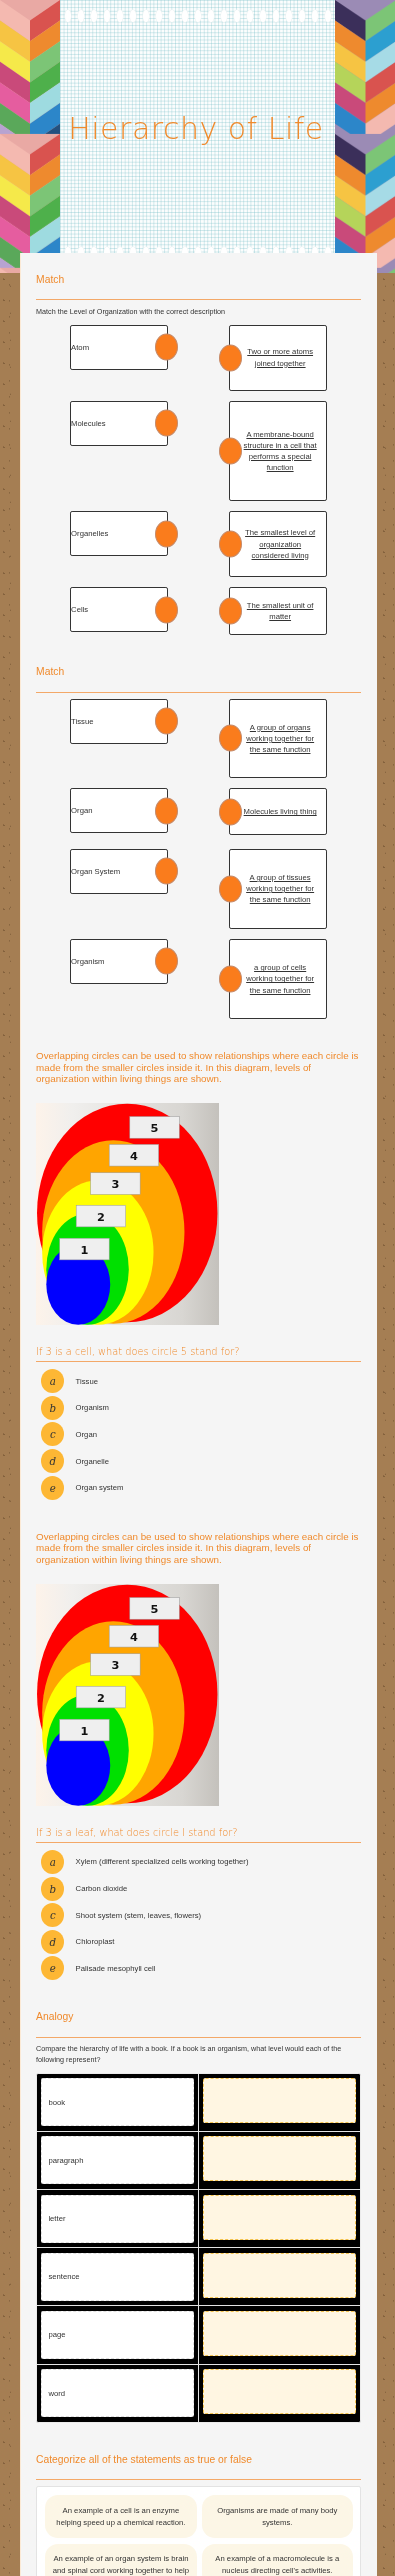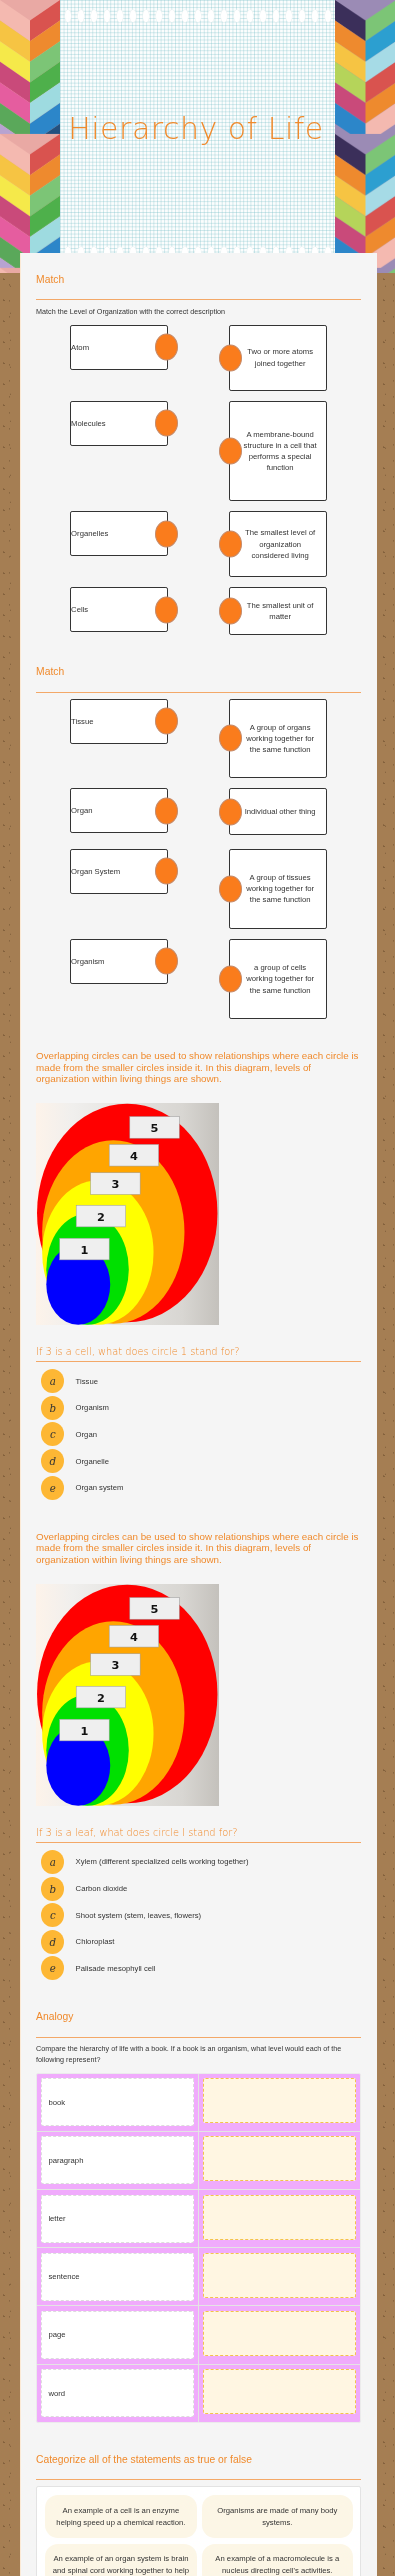--- a/index.html
+++ b/index.html
@@ -76,21 +76,21 @@
     position: relative; width: 98px; height: 45px; background: #fff;
     border: 0.5px solid #333; border-radius: 2.1px;
     display: flex; align-items: center; 
     font-size: 7.7px; font-family: "Liberation Sans", sans-serif; color: #333; padding-right: 10.3px;
   }
   .match-right {
     position: relative; width: 98px; background: #fff; margin-right: 34px;
     border: 0.5px solid #333; border-radius: 2.1px;
     display: flex; align-items: center; justify-content: center;
     font-size: 7.7px; font-family: "Liberation Sans", sans-serif; color: #333; text-align: center;
-    line-height: 1.45; padding: 5.2px 6.2px 5.2px 10.3px; min-height: 45px;
+    line-height: 1.45; padding: 5.2px 6.2px 5.2px 10.3px; min-height: 45px; text-decoration: underline;
   }
   .dot {
     position: absolute; width: 23px; height: 27px; border-radius: 50%;
     background: #fa7c1c; border: 0.5px solid #c58a6a; top: 50%; transform: translateY(-50%);
   }
   .match-left .dot { right: -11.3px; }
   .match-right .dot { left: -11.3px; }
 
   
   .circles-box {
@@ -107,21 +107,21 @@
   .option { display: flex; align-items: center; height: 24px; margin-bottom: 2.6px; cursor: pointer; }
   .opt-letter {
     width: 23px; height: 24px; border-radius: 50%; background: #fdb734;
     display: flex; align-items: center; justify-content: center;
     font-family: "DejaVu Serif", serif; font-size: 10.3px; color: #333; font-style: italic;
     margin-right: 11.3px; flex-shrink: 0;
   }
   .opt-text { font-size: 7.7px; font-family: "Liberation Sans", sans-serif; color: #333; }
 
   
-  .analogy-table { border: 0.5px solid #ebebeb; border-radius: 2.1px; background: #f0abfc; }
+  .analogy-table { border: 0.5px solid #ebebeb; border-radius: 2.1px; background: #000000; }
   .an-row { display: flex; border-bottom: 0.5px solid #e4e4e4; }
   .an-row:last-child { border-bottom: none; }
   .an-cell { width: 50%; padding: 4.6px 4.1px; }
   .an-cell:first-child { border-right: 0.5px solid #e4e4e4; }
   .an-word {
     background: #fff; border: 0.5px dashed #ddd; border-radius: 2.1px; height: 48px;
     display: flex; align-items: center; padding-left: 6.2px;
     font-size: 7.7px; font-family: "Liberation Sans", sans-serif; color: #333;
   }
   .an-drop {
@@ -303,21 +303,21 @@
             <span>A group of organs working together for the same function</span>
           </div>
       </div>
       <div class="match-row" style="margin-bottom:13.4px">
         <div class="match-left">
             <span>Organ</span>
             <span class="dot"></span>
           </div>
         <div class="match-right" style="min-height:47px">
             <span class="dot"></span>
-            <span>Individual other thing</span>
+            <span>Molecules living thing</span>
           </div>
       </div>
       <div class="match-row">
         <div class="match-left">
             <span>Organ System</span>
             <span class="dot"></span>
           </div>
         <div class="match-right" style="min-height:80px">
             <span class="dot"></span>
             <span>A group of tissues working together for the same function</span>
@@ -352,21 +352,21 @@
           <text x="190" y="110" text-anchor="middle">4</text>
           <rect x="106" y="135" width="96" height="42" fill="#efefef" stroke="#999"></rect>
           <text x="154" y="165" text-anchor="middle">3</text>
           <rect x="78" y="198" width="96" height="42" fill="#efefef" stroke="#999"></rect>
           <text x="126" y="228" text-anchor="middle">2</text>
           <rect x="46" y="262" width="96" height="42" fill="#efefef" stroke="#999"></rect>
           <text x="94" y="292" text-anchor="middle">1</text>
         </g>
       </svg>
     </div>
-    <h3 class="q-title">If 3 is a cell, what does circle 1 stand for?</h3>
+    <h3 class="q-title">If 3 is a cell, what does circle 5 stand for?</h3>
     <div class="options">
       <div class="option">
           <span class="opt-letter">a</span>
           <span class="opt-text">Tissue</span>
         </div>
       <div class="option">
           <span class="opt-letter">b</span>
           <span class="opt-text">Organism</span>
         </div>
       <div class="option">

